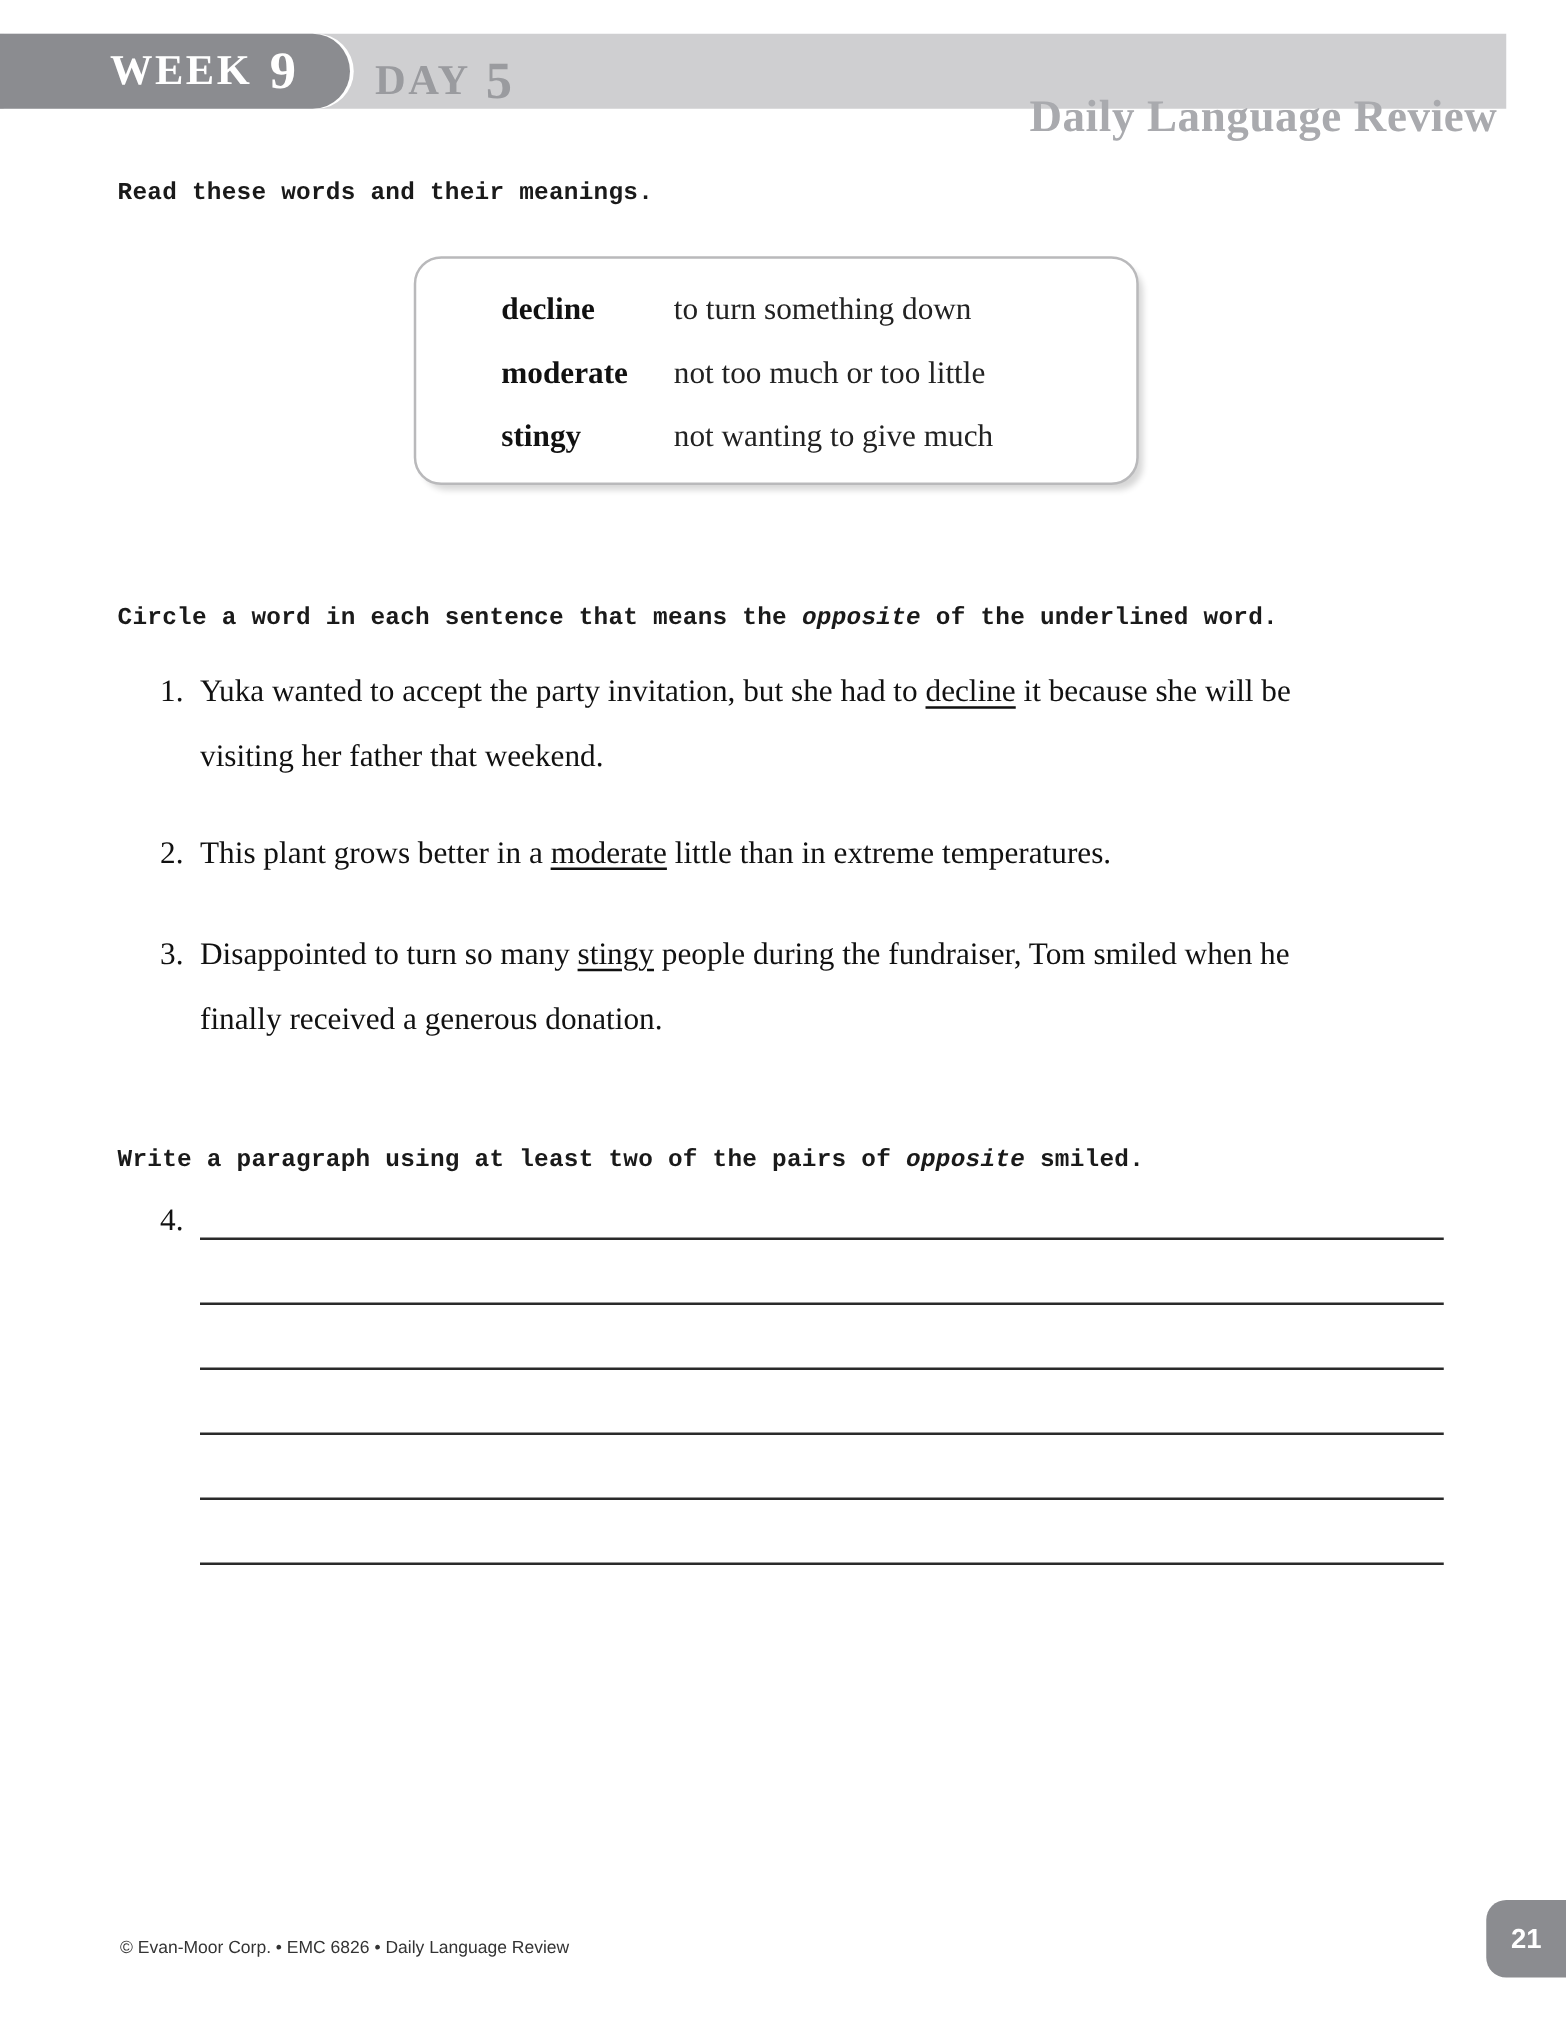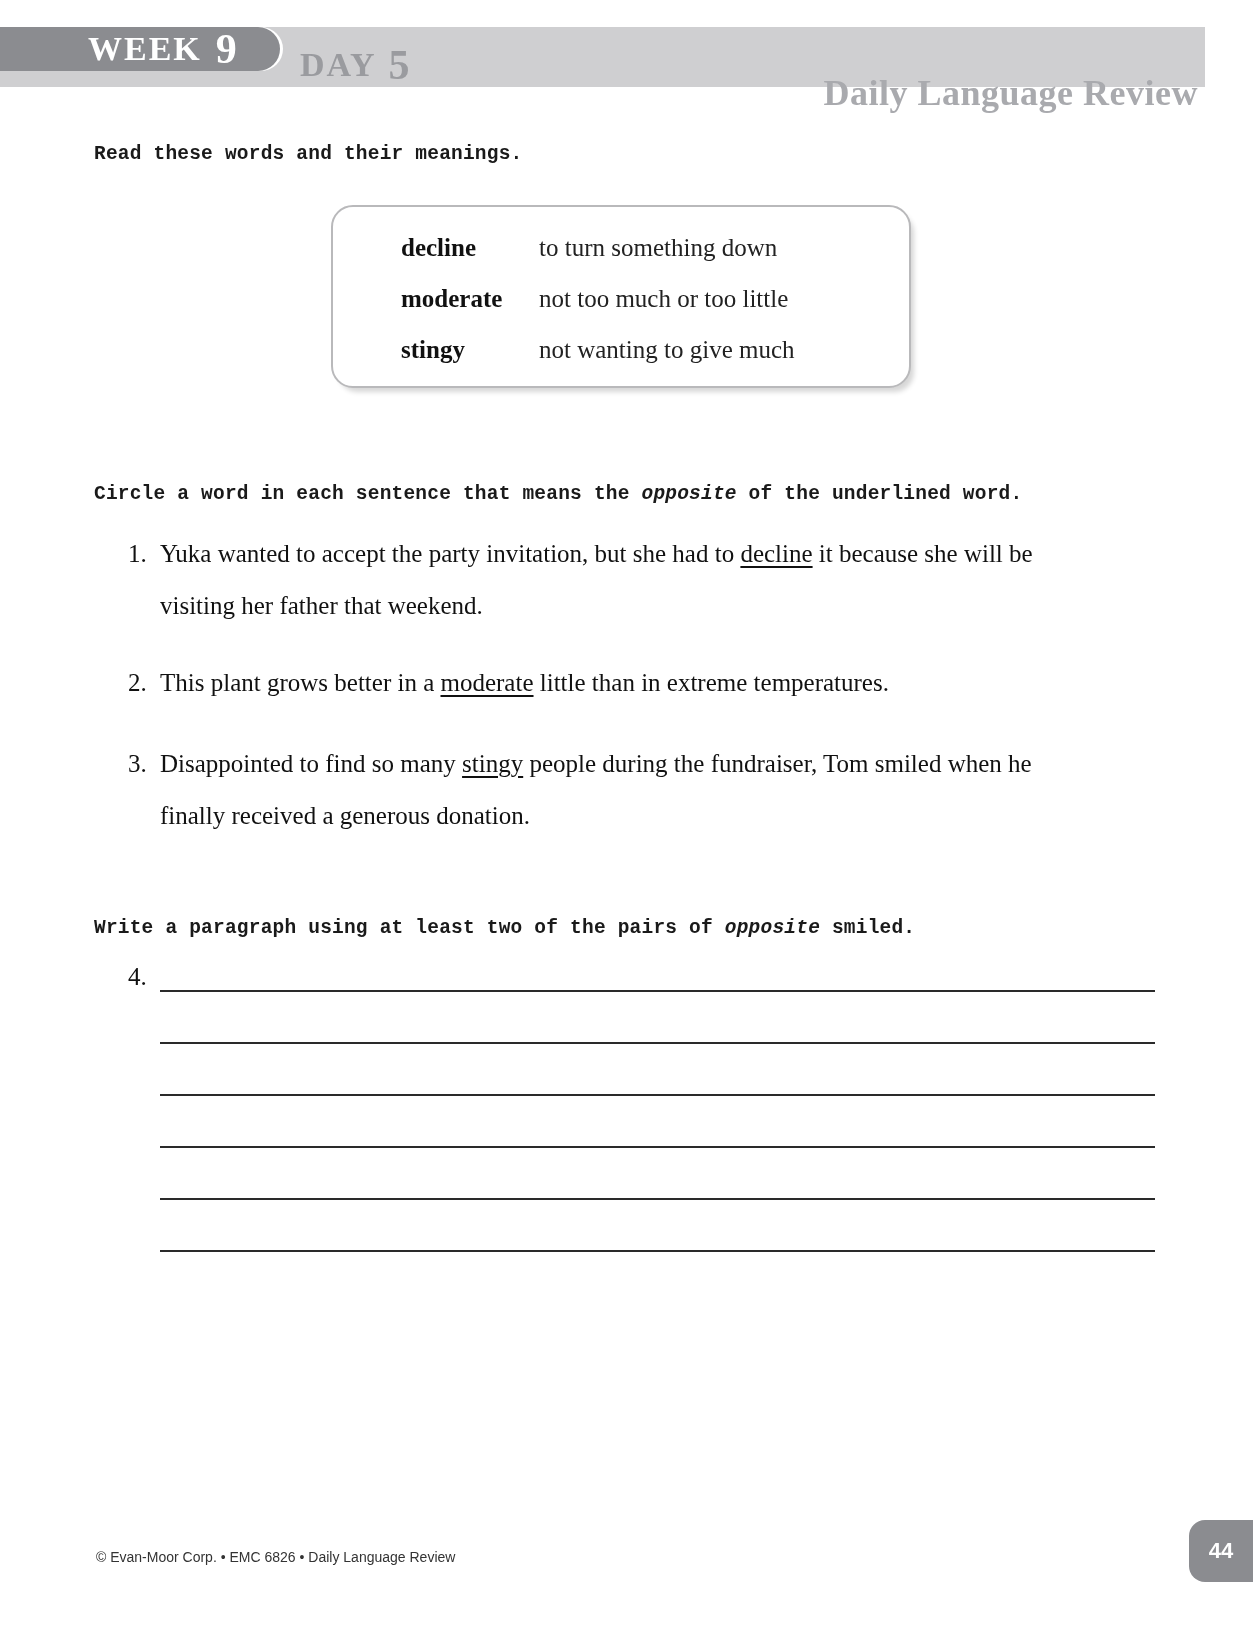--- a/index.html
+++ b/index.html
@@ -21,21 +21,21 @@
     left: 0;
     top: 27px;
     width: 1205px;
     height: 60px;
     background: #cfcfd1;
   }
   .header-tab {
     position: absolute;
     left: 0;
     top: 27px;
-    height: 44px;
+    height: 60px;
     width: 280px;
     background: #8b8c90;
     border-top-right-radius: 34px;
     border-bottom-right-radius: 34px;
     box-shadow: 3px 0 0 0 #ffffff;
     display: flex;
     align-items: center;
   }
   .week-label {
     color: #ffffff;
@@ -276,35 +276,35 @@
   <span class="item-text"><span>Yuka wanted to accept the party invitation, but she had to </span><u>decline</u><span> it because she will be visiting her father that weekend.</span></span>
 </div>
 
 <div class="item" id="item-2">
   <span class="item-num">2.</span>
   <span class="item-text"><span>This plant grows better in a </span><u>moderate</u><span> little than in extreme temperatures.</span></span>
 </div>
 
 <div class="item" id="item-3">
   <span class="item-num">3.</span>
-  <span class="item-text"><span>Disappointed to find so many </span><u>stingy</u><span> people during the fundraiser, Tom smiled when he finally received a generous donation.</span></span>
+  <span class="item-text"><span>Disappointed to turn so many </span><u>stingy</u><span> people during the fundraiser, Tom smiled when he finally received a generous donation.</span></span>
 </div>
 
 <div class="instruction" id="instr-3">
   <span>Write a paragraph using at least two of the pairs of </span><i>opposite</i><span> smiled.</span>
 </div>
 
 <div class="write-block">
   <div class="write-first">
     <span class="write-num">4.</span>
     <span class="rule-first"></span>
   </div>
   <div class="rule rule-rest"></div>
   <div class="rule rule-rest"></div>
   <div class="rule rule-rest"></div>
   <div class="rule rule-rest"></div>
   <div class="rule rule-rest"></div>
 </div>
 
 <div class="footer-text">© Evan-Moor Corp. • EMC 6826 • Daily Language Review</div>
 <div class="page-tab">
-  <span class="page-number">44</span>
+  <span class="page-number">21</span>
 </div>
 
 </body></html>

